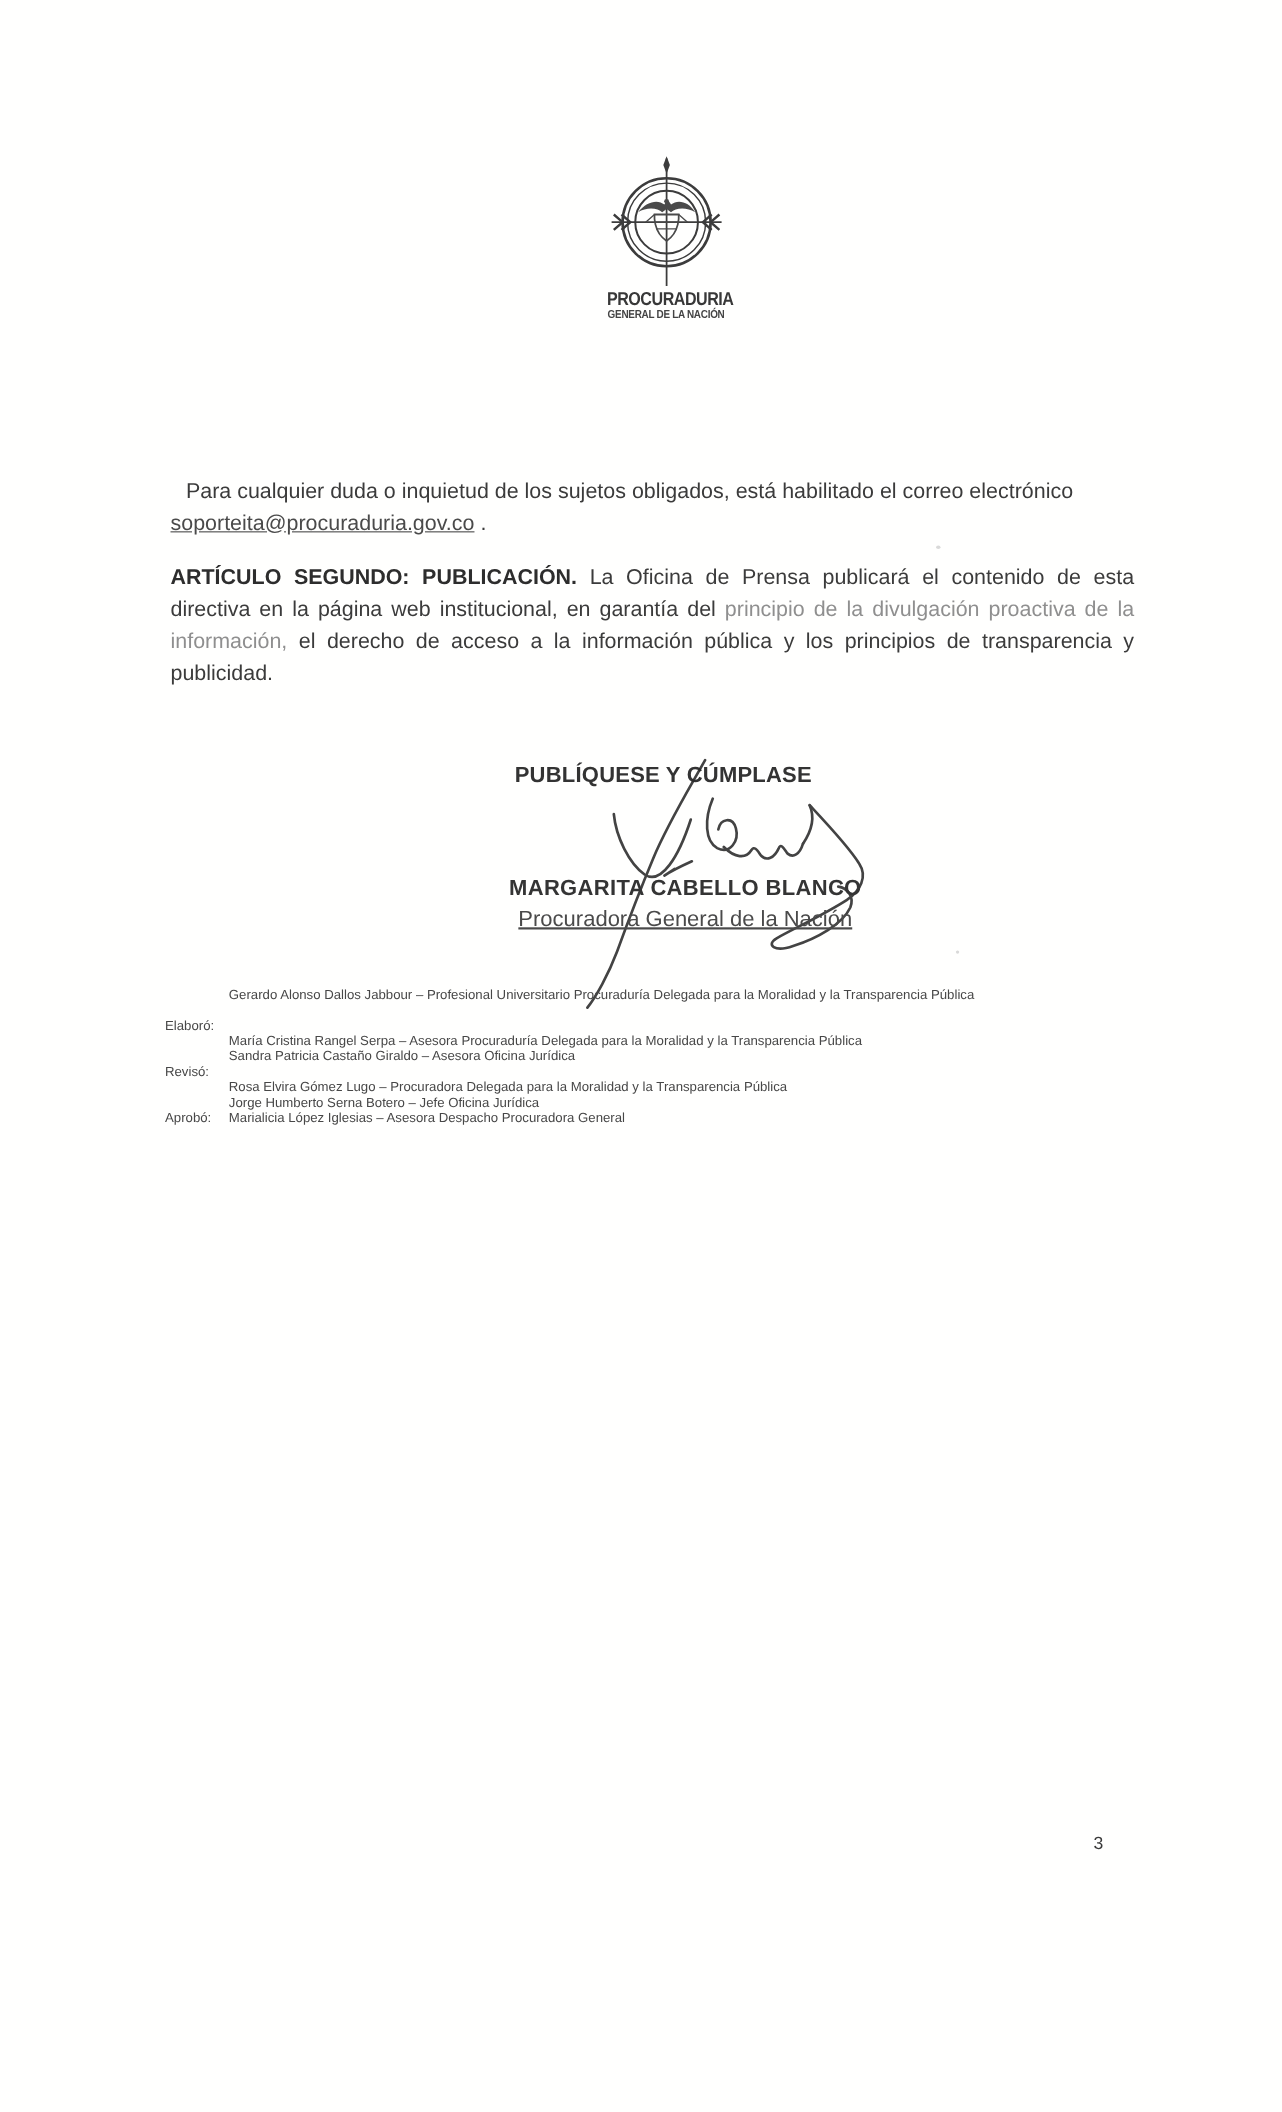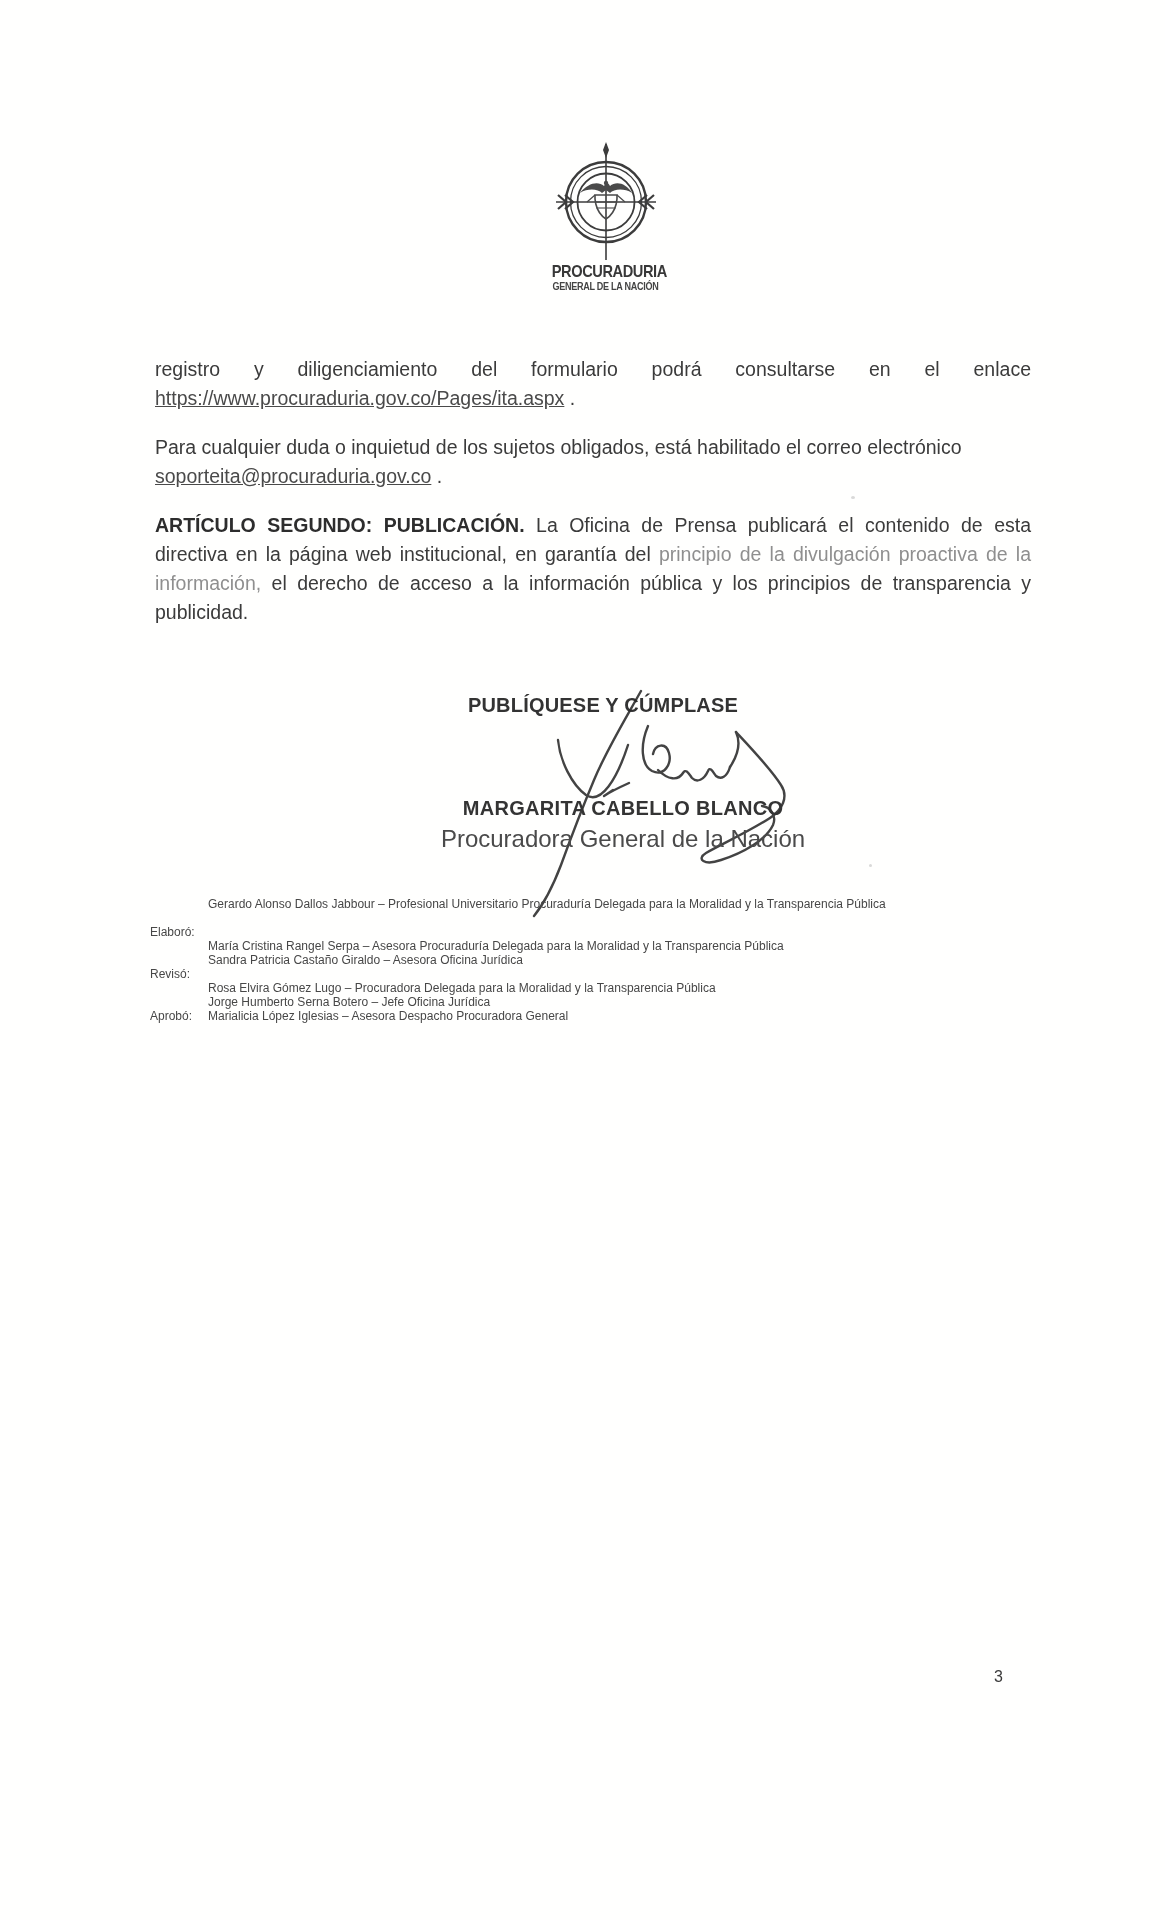--- a/index.html
+++ b/index.html
@@ -22,37 +22,37 @@
   .logo-subtitle{
     font-weight:bold;font-size:10.5px;letter-spacing:-0.3px;color:#444;
     transform:scaleX(0.86);transform-origin:center;line-height:12px;
   }
   
   .para{
     position:absolute;left:155px;width:876px;
     font-size:19.5px;line-height:28.5px;color:#3b3b3b;
   }
   .jline{text-align:justify;text-align-last:justify;}
-  .nowrap{white-space:nowrap;}
+  .nowrap{white-space:nowrap;margin-left:14px;}
   .doc-link{color:#4a4a4a;text-decoration:underline;cursor:pointer;}
   .justify-block{text-align:justify;}
   .bold-run{font-weight:bold;color:#2d2d2d;}
   .light-run{color:#8f8f8f;}
   
   .sig-heading{
     position:absolute;left:165px;top:694px;width:876px;text-align:center;
     font-weight:bold;font-size:20px;color:#333;letter-spacing:0.2px;
   }
   .sig-name{
     position:absolute;left:185px;top:797px;width:876px;text-align:center;
     font-weight:bold;font-size:20px;color:#343434;letter-spacing:0.3px;
   }
   .sig-role{
     position:absolute;left:185px;top:825px;width:876px;text-align:center;
-    font-size:24px;color:#4a4a4a;
+    font-size:20px;color:#4a4a4a;text-decoration:underline;
   }
   .sig-svg{position:absolute;left:420px;top:685px;pointer-events:none;}
   
   .credits{
     position:absolute;left:150px;top:897px;width:860px;
     font-size:12px;line-height:14px;color:#474747;
   }
   .credit-row{display:grid;grid-template-columns:58px 1fr;}
   .credit-label{color:#474747;margin-top:28px;}
   .credit-lines div{white-space:nowrap;}
@@ -89,26 +89,20 @@
 
       <path d="M41 55 L63 55 C63 55 64.5 71 52 79 C39.5 71 41 55 41 55 Z" stroke="#4a4a4a" stroke-width="1.6" fill="none"></path>
       <line x1="41.7" y1="62" x2="62.3" y2="62" stroke="#4a4a4a" stroke-width="1.1"></line>
       <line x1="42.6" y1="68" x2="61.4" y2="68" stroke="#4a4a4a" stroke-width="1.1"></line>
       <path d="M41 55 L33 62 M63 55 L71 62" stroke="#4a4a4a" stroke-width="1.2"></path>
     </svg>
     <div class="logo-title">PROCURADURIA</div>
     <div class="logo-subtitle">GENERAL DE LA NACIÓN</div>
   </div>
 
-  <div class="para" style="top:355px;">
-    <div class="jline">registro y diligenciamiento del formulario podrá consultarse en el enlace</div>
-    <div>
-      <span class="doc-link">https://www.procuraduria.gov.co/Pages/ita.aspx</span><span> .</span>
-    </div>
-  </div>
 
   <div class="para" style="top:433px;">
     <div class="nowrap">Para cualquier duda o inquietud de los sujetos obligados, está habilitado el correo electrónico</div>
     <div>
       <span class="doc-link">soporteita@procuraduria.gov.co</span><span> .</span>
     </div>
   </div>
 
   <div class="para justify-block" style="top:511px;line-height:29px;">
     <span class="bold-run">ARTÍCULO SEGUNDO: PUBLICACIÓN.</span><span> La Oficina de Prensa publicará el contenido de esta directiva en la página web institucional, en garantía del </span><span class="light-run">principio de la divulgación proactiva de la información,</span><span> el derecho de acceso a la información pública y los principios de transparencia y publicidad.</span>

